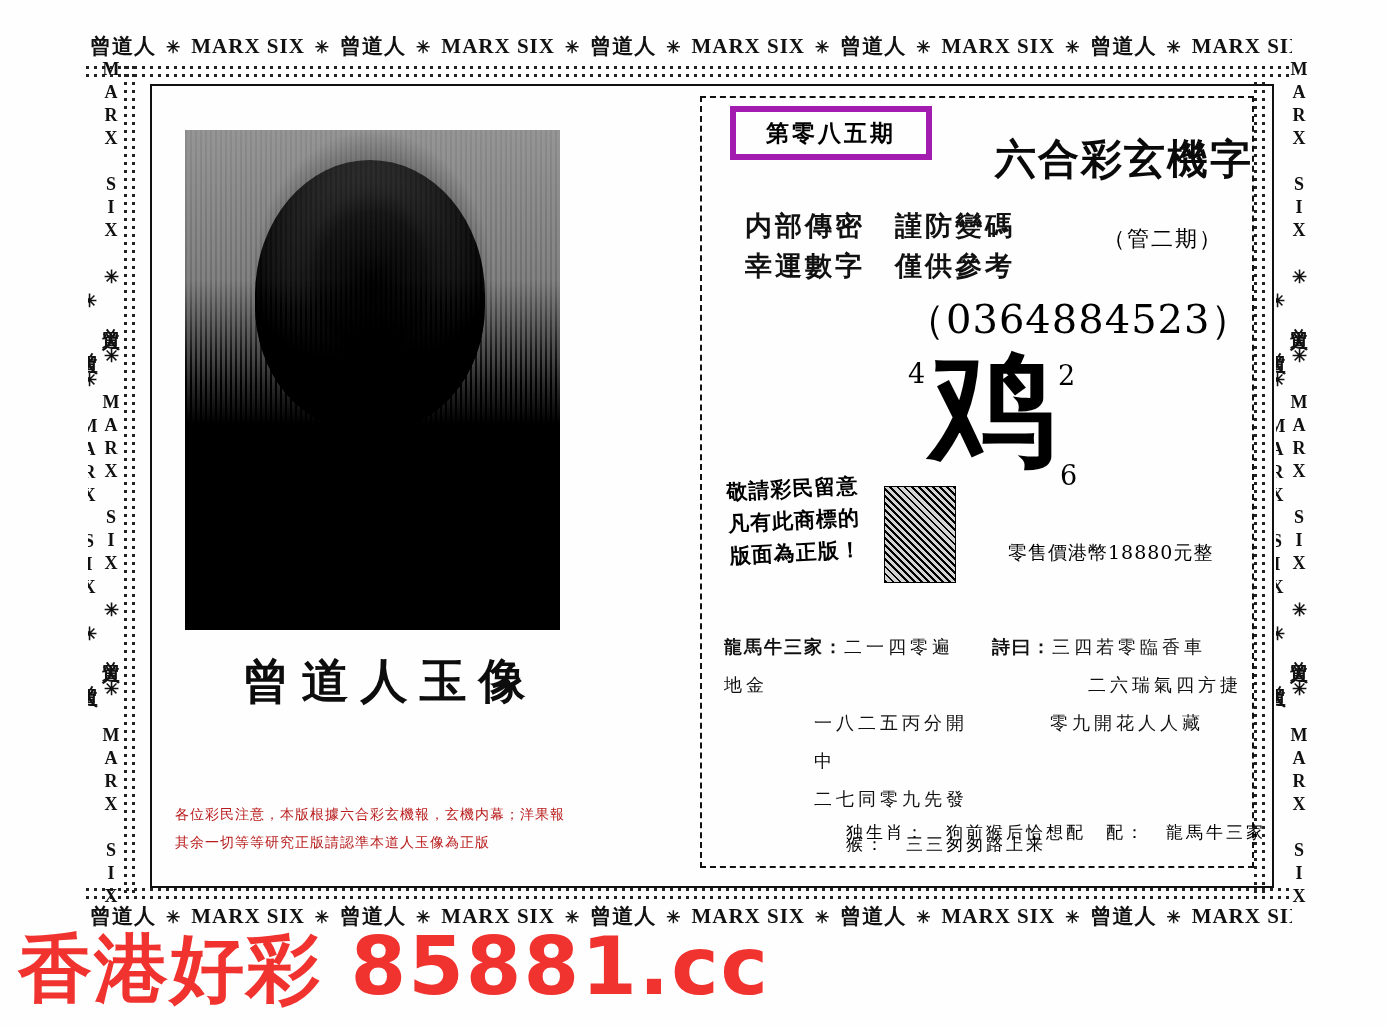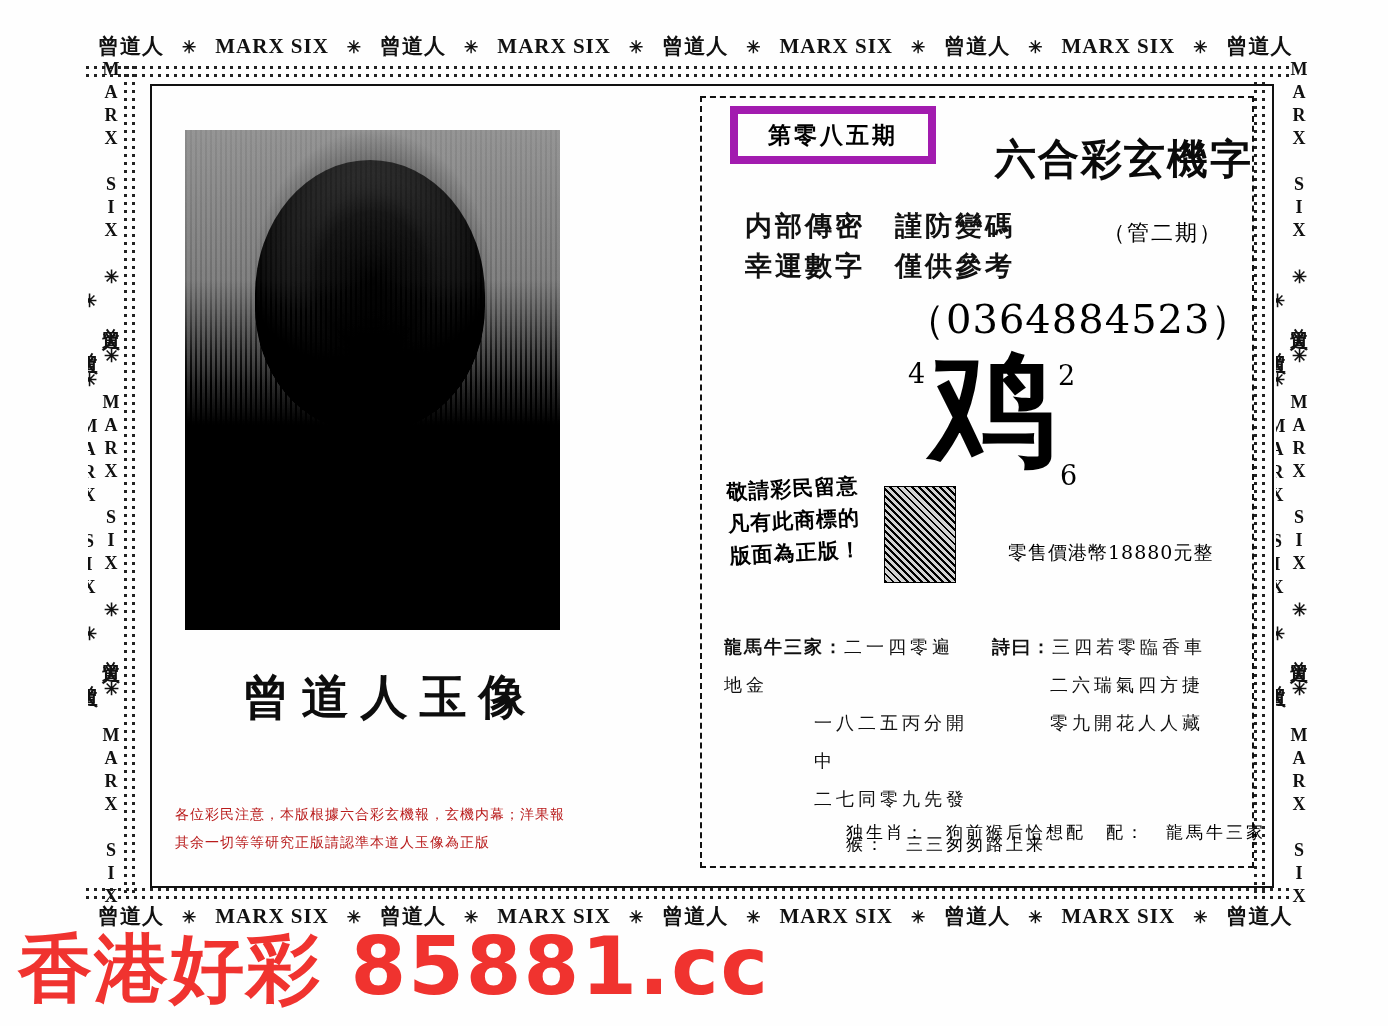--- a/index.html
+++ b/index.html
@@ -41,21 +41,21 @@
     line-height: 32px;
     text-align: center;
   }
   #band-bottom {
     left: 86px; top: 900px;
     width: 1206px; height: 32px;
     font-size: 21px;
     line-height: 32px;
     text-align: center;
   }
-  .band-word { margin: 0 12px; }
+  .band-word { margin: 0 4px; }
   .band-star { margin: 0 6px; font-size: 17px; }
 
   .side-band {
     position: absolute;
     width: 34px;
     top: 44px;
     height: 880px;
     font-family: "Liberation Serif", serif;
     font-weight: bold;
     font-size: 18px;
@@ -131,21 +131,20 @@
   #portrait-caption {
     position: absolute;
     left: 0; top: 540px;
     width: 420px;
     text-align: center;
     font-family: "DejaVu Serif", serif;
     font-weight: bold;
     font-size: 47px;
     letter-spacing: 12px;
     color: #0d0d0d;
-    margin-top: 16px;
   }
 
   #left-footnote {
     position: absolute;
     left: 175px; top: 800px;
     width: 500px;
     font-family: "DejaVu Sans", sans-serif;
     font-size: 14px;
     line-height: 28px;
     color: #b91c1c;
@@ -157,21 +156,21 @@
     position: absolute;
     left: 700px; top: 96px;
     width: 550px; height: 768px;
     border: 2px dashed #111;
   }
 
   #issue-box {
     position: absolute;
     left: 730px; top: 106px;
     width: 190px; height: 42px;
-    border: 8px solid #a21caf;
+    border: 6px solid #a21caf;
     font-family: "DejaVu Serif", serif;
     font-weight: bold;
     font-size: 23px;
     line-height: 42px;
     text-align: center;
     letter-spacing: 3px;
   }
 
   #main-title {
     position: absolute;
@@ -190,21 +189,21 @@
     font-size: 27px;
     letter-spacing: 3px;
     color: #111;
     text-align: right;
   }
   #slogan-1 { left: 745px; top: 208px; }
   #slogan-2 { left: 745px; top: 248px; }
 
   #period-note {
     position: absolute;
-    left: 1103px; top: 218px;
+    left: 1103px; top: 224px;
     font-family: Liberation Serif, serif;
     font-size: 22px;
     letter-spacing: 2px;
   }
 
   #code-number {
     position: absolute;
     left: 905px; top: 292px;
     font-family: "DejaVu Serif", serif;
     font-size: 40px;
@@ -376,21 +375,21 @@
   <div id="price-line">零售價港幣18880元整</div>
 
   <div id="poem-area">
     <div class="poem-col" id="poem-left">
       <div><span class="poem-label">龍馬牛三家：</span><span>二一四零遍地金</span></div>
       <div style="padding-left:90px;">一八二五丙分開中</div>
       <div style="padding-left:90px;">二七同零九先發</div>
     </div>
     <div class="poem-col" id="poem-right">
       <div><span class="poem-label">詩曰：</span><span>三四若零臨香車</span></div>
-      <div style="padding-left:58px;">二六瑞氣四方捷</div>
+      <div style="padding-left:58px;text-align:right;">二六瑞氣四方捷</div>
       <div style="padding-left:58px;">零九開花人人藏</div>
     </div>
   </div>
 
   <div id="zodiac-hint">独生肖：　狗前猴后恰想配　配：　龍馬牛三家</div>
   <div id="zodiac-hint-2">猴：　三三匆匆路上来</div>
 
   <div id="watermark">
     <span class="wm-cn">香港好彩</span>
     <span class="wm-num">85881.cc</span>

